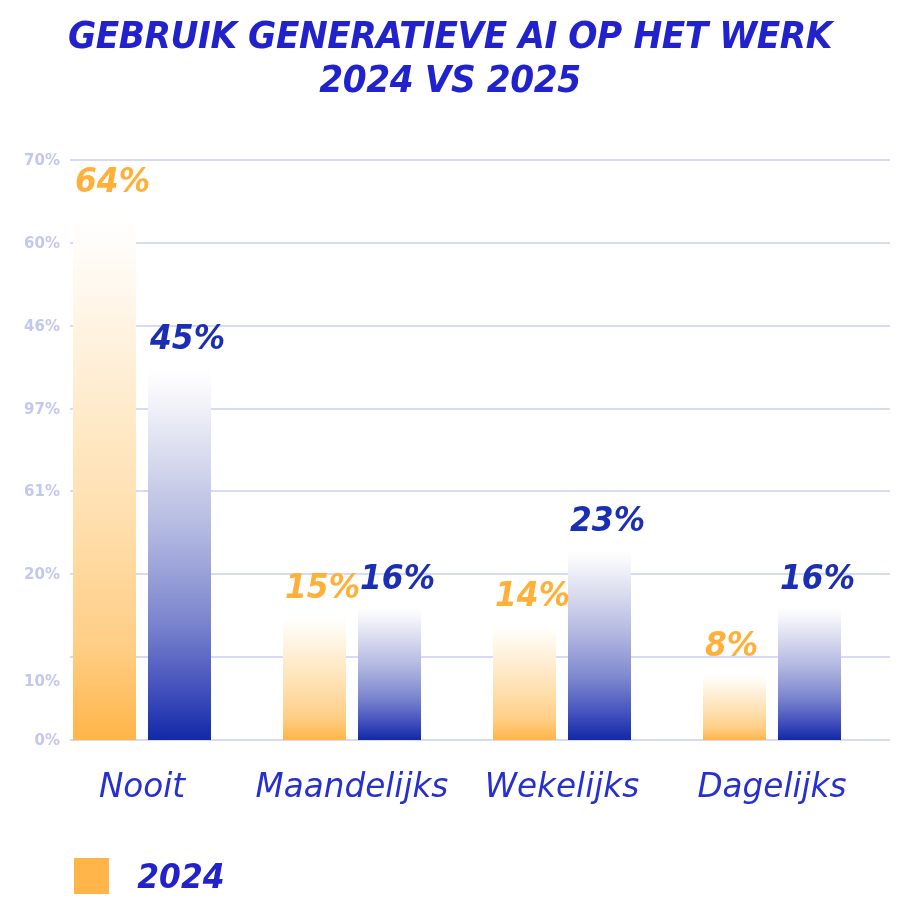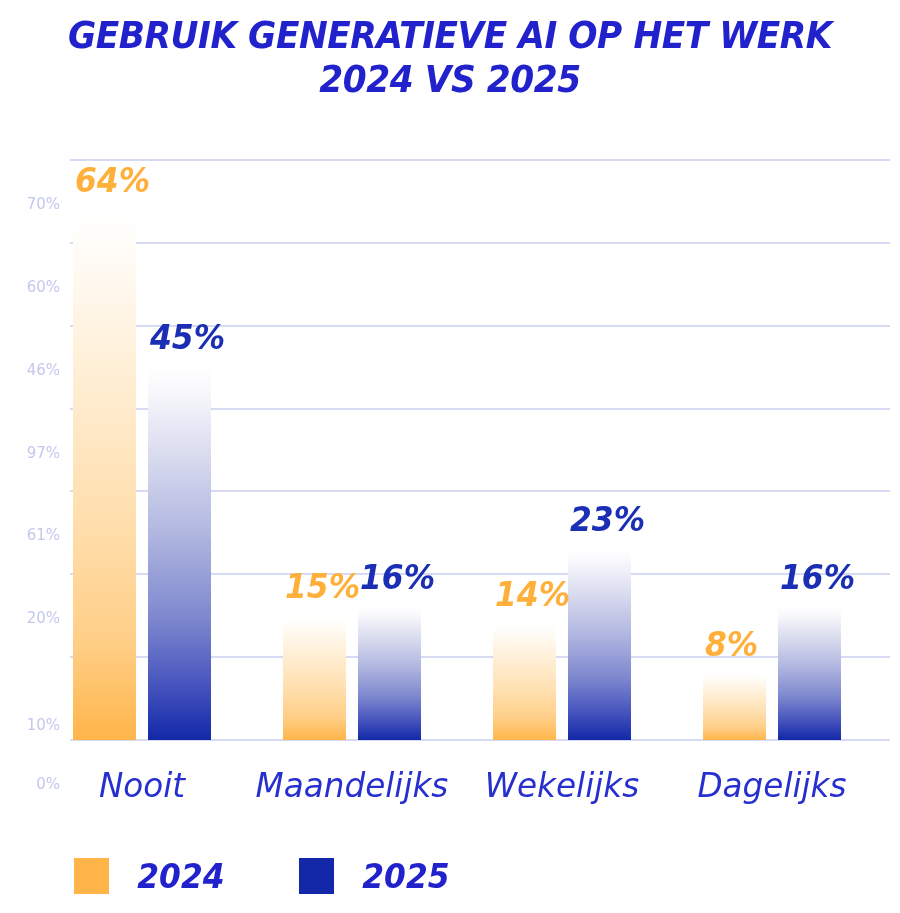--- a/index.html
+++ b/index.html
@@ -52,25 +52,24 @@
     background: #D6DAF3;
   }
 
   .tick-wrap {
     position: absolute;
     left: -66px;
     width: 56px;
     text-align: right;
     color: #C3C8EC;
     font-family: "DejaVu Sans", sans-serif;
-    font-weight: 400;
+    font-weight: 700;
     font-size: 15px;
     line-height: 15px;
     transform: translateY(-7px);
-    margin-top: 44px;
   }
 
   
   .bar {
     position: absolute;
     bottom: 0;
     width: 63px;
   }
   .bar.s2024 {
     background: linear-gradient(to bottom, #FFFFFF 0%, #FFFDF9 6%, #FFF0D9 28%, #FFDFAE 58%, #FFCE86 82%, #FFB549 100%);
@@ -110,21 +109,21 @@
     transform: scaleX(0.96);
   }
 
   
   #legend {
     position: absolute;
     left: 74px;
     top: 858px;
     display: flex;
     align-items: center;
-    gap: 72px;
+    gap: 32px;
   }
   .legend-item {
     display: flex;
     align-items: center;
     gap: 26px;
   }
   .legend-swatch {
     width: 35px;
     height: 36px;
   }
@@ -195,17 +194,13 @@
     <div class="cat-label" style="left: 237px;">Maandelijks</div>
     <div class="cat-label" style="left: 447px;">Wekelijks</div>
     <div class="cat-label" style="left: 657px;">Dagelijks</div>
   </div>
 
 <div id="legend">
     <div class="legend-item">
       <span class="legend-swatch s2024"></span>
       <span class="legend-text">2024</span>
     </div>
-    <div class="legend-item">
-      <span class="legend-swatch s2025"></span>
-      <span class="legend-text">2025</span>
-    </div>
   </div>
 
 </body></html>

